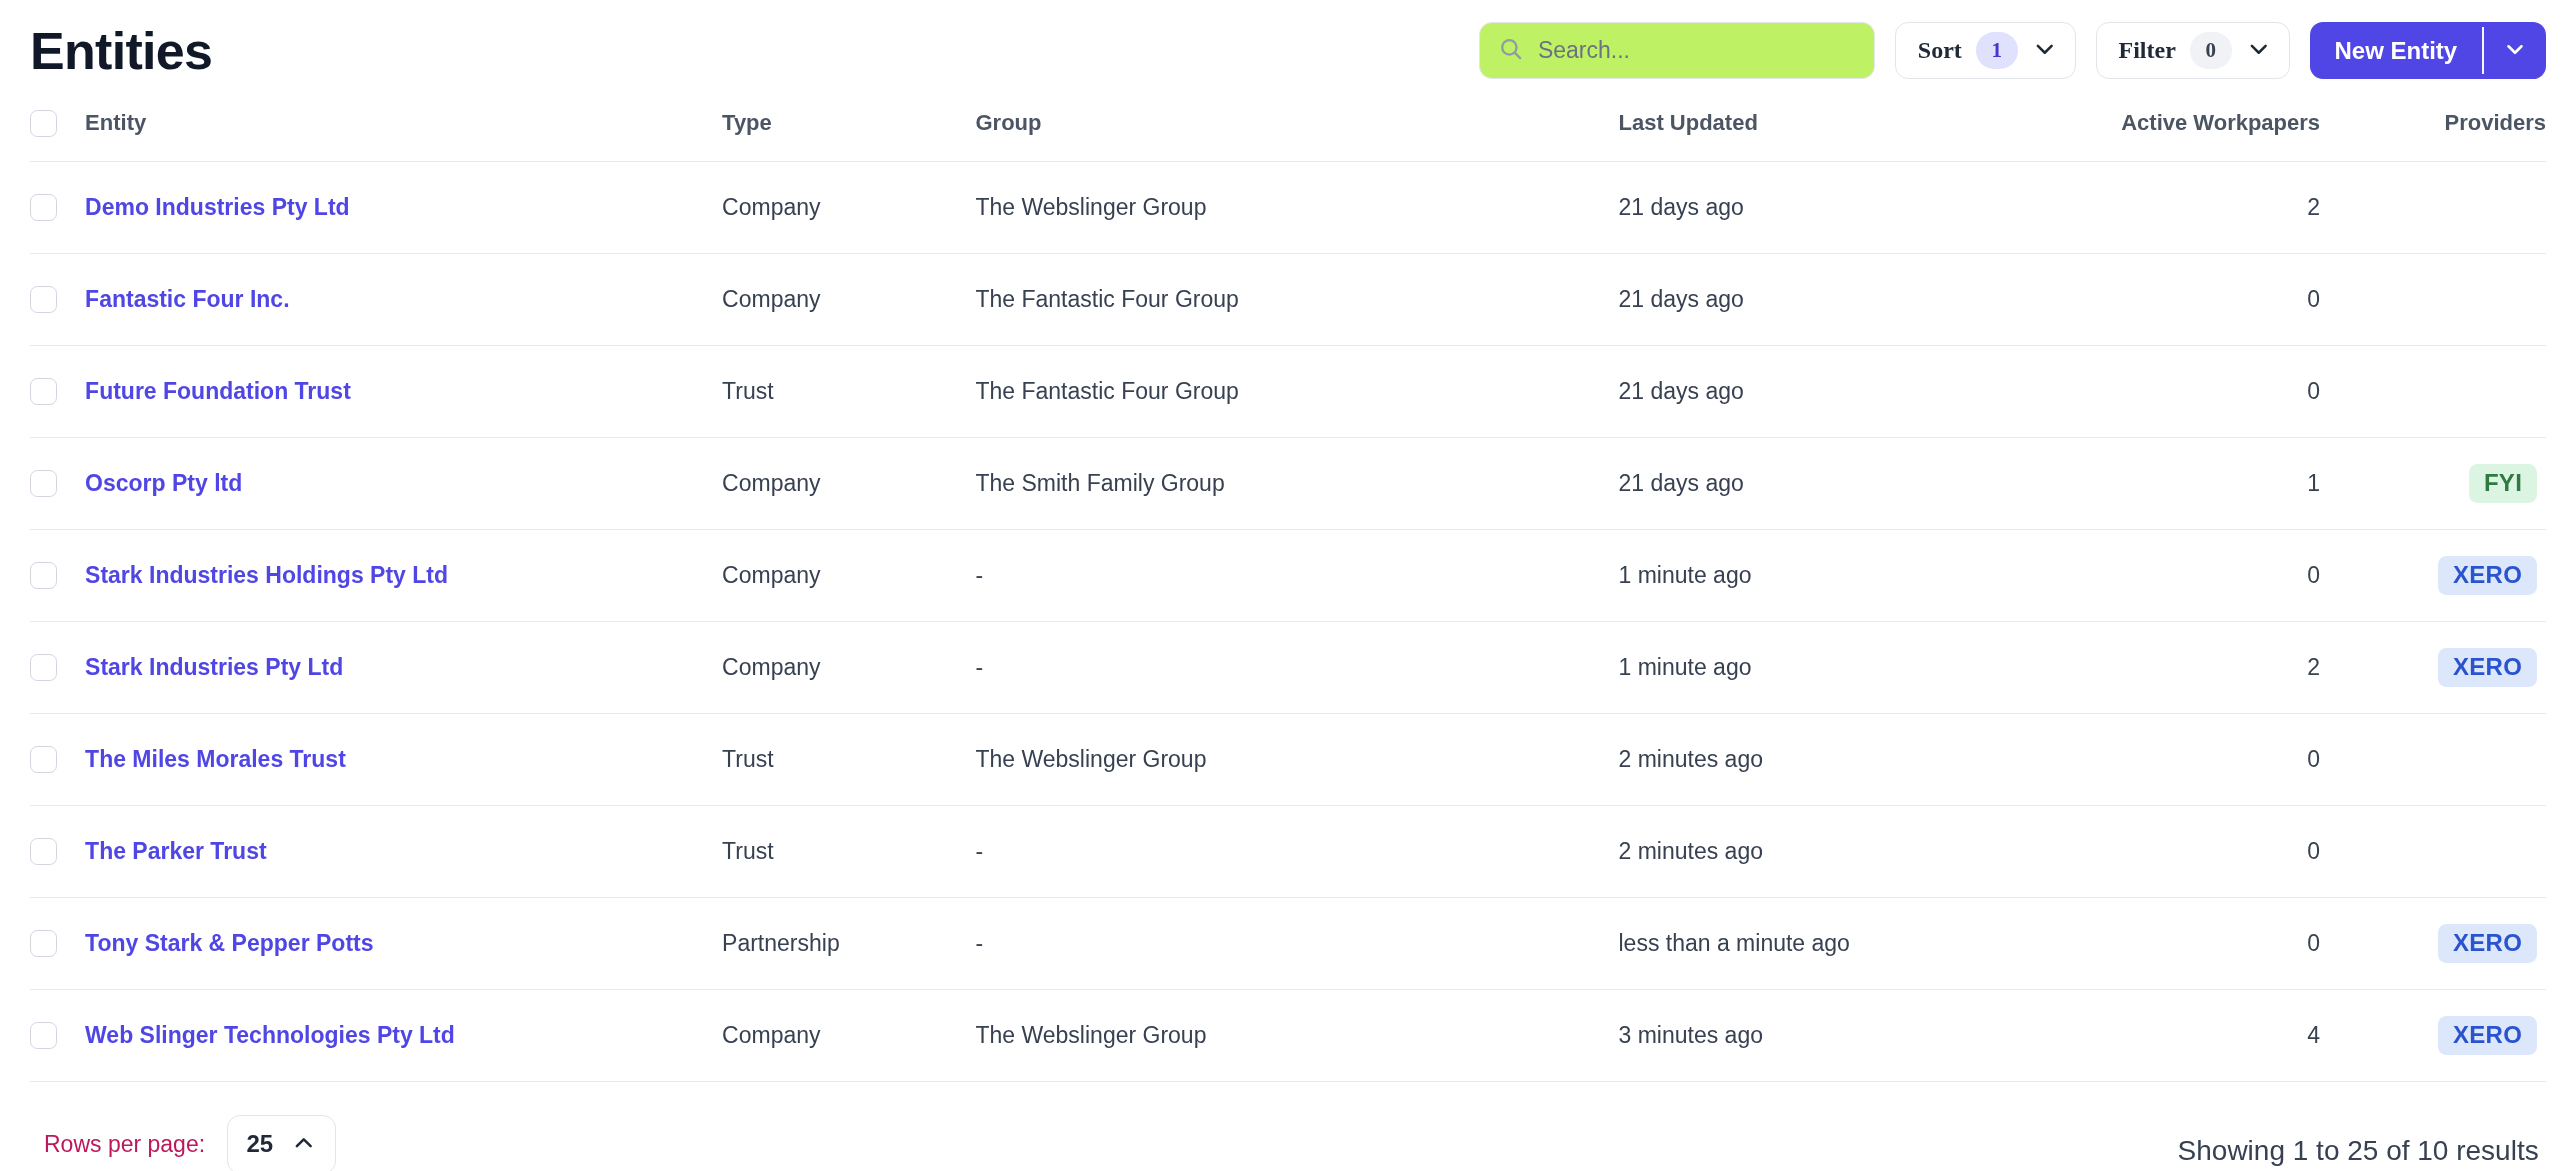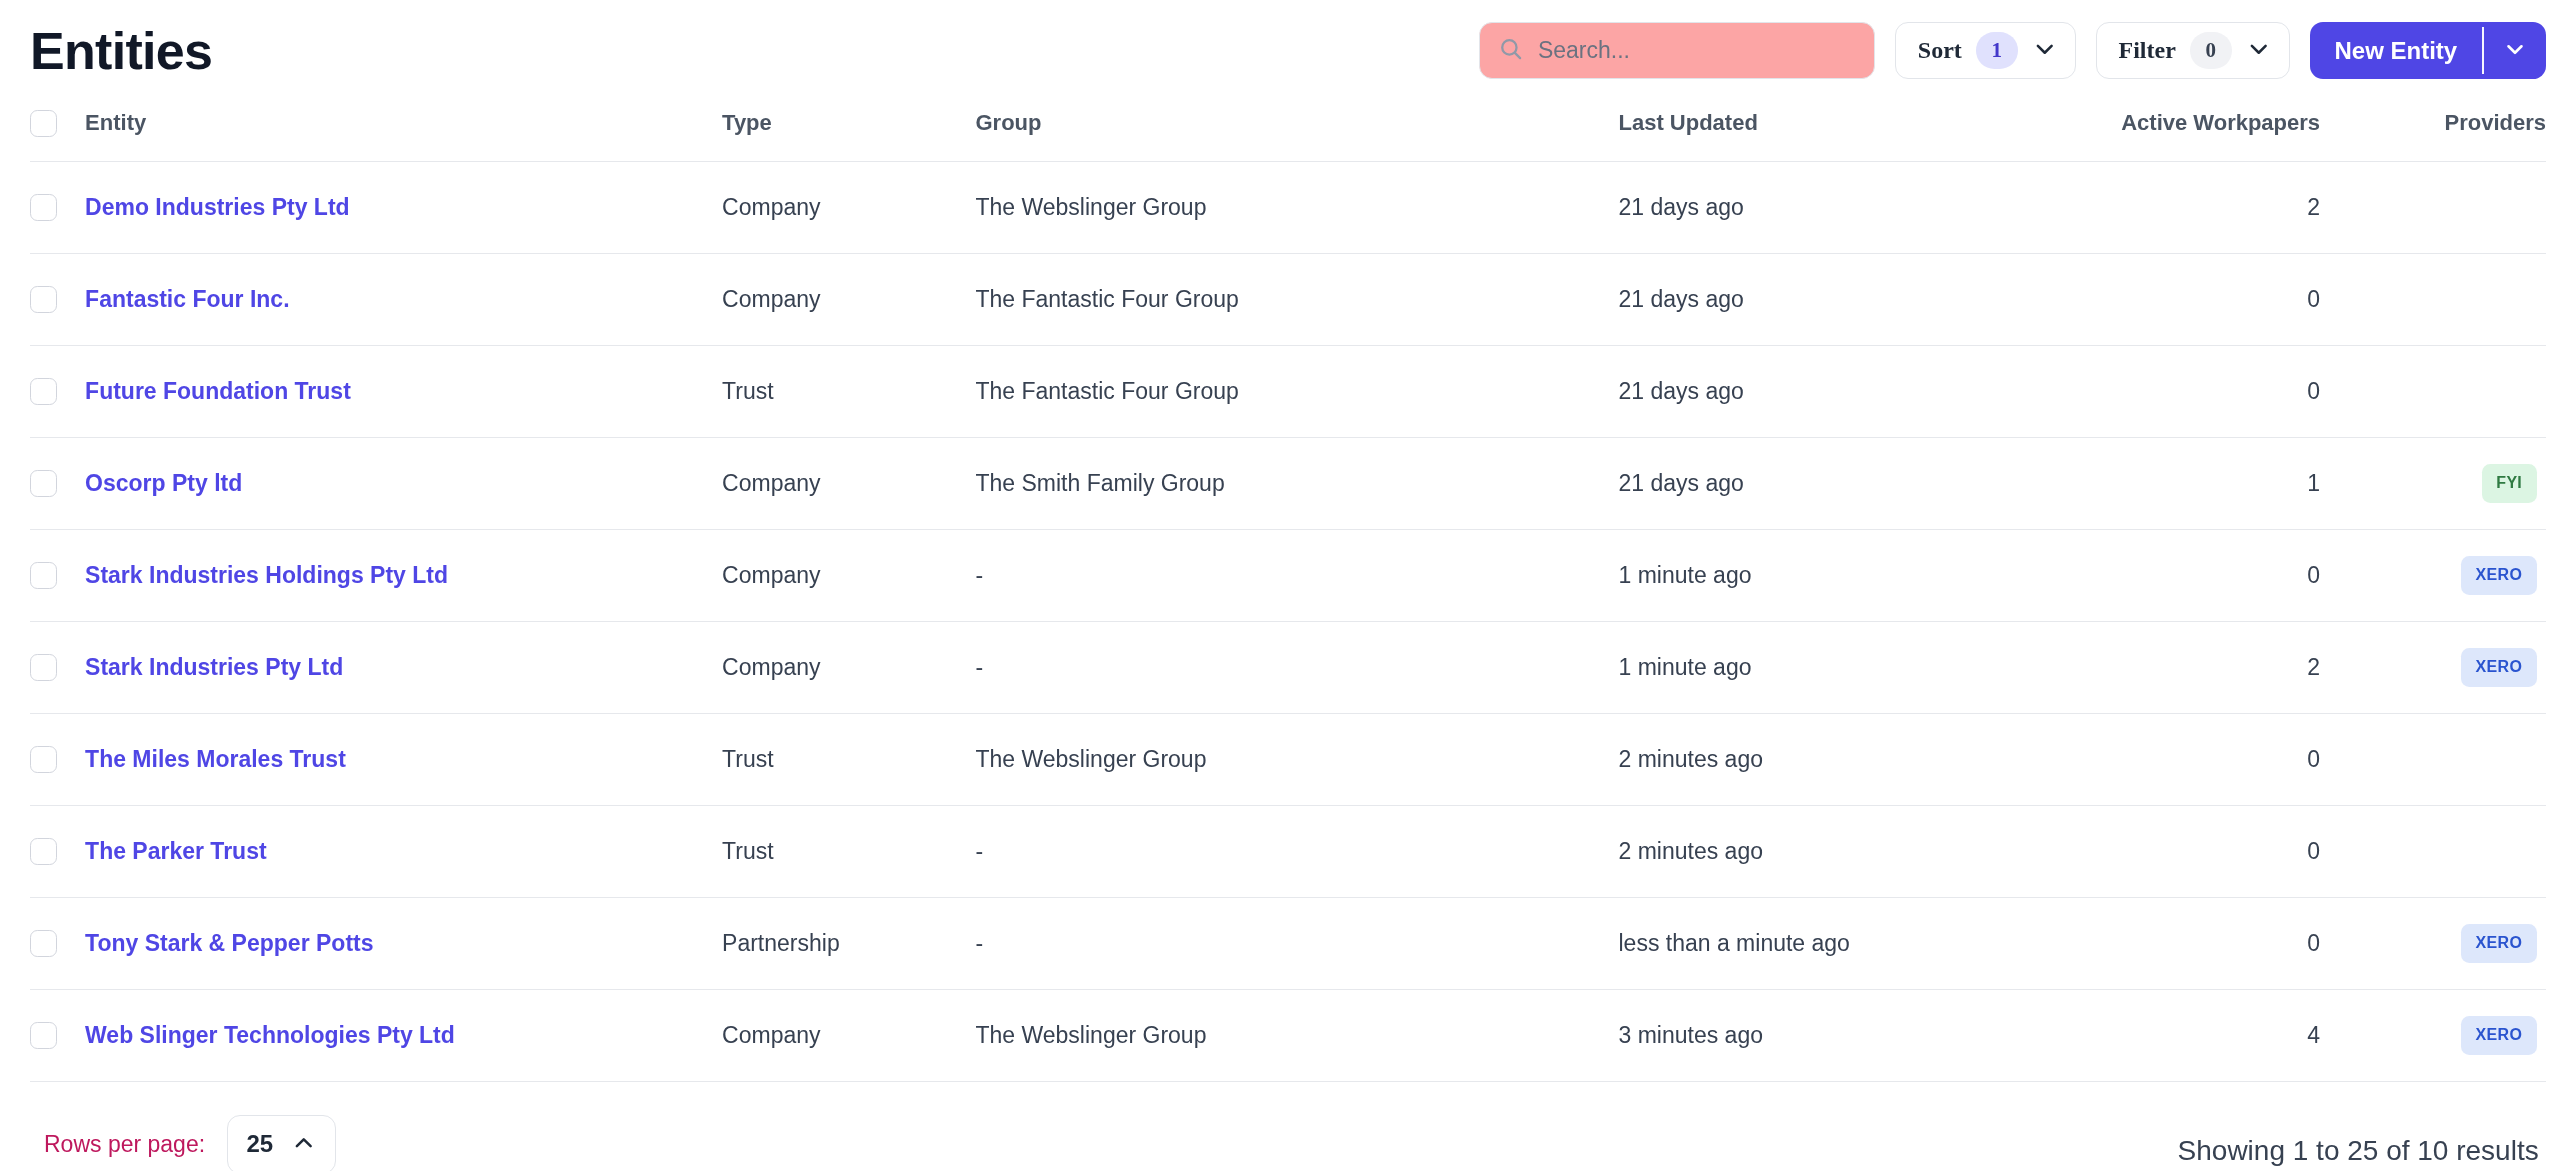--- a/index.html
+++ b/index.html
@@ -44,21 +44,21 @@
     align-items: center;
     gap: 20px;
   }
 
   
   .search-box {
     width: 396px;
     height: 57px;
     border: 1.5px solid #e2e5ea;
     border-radius: 13px;
-    background: #fca5a5;
+    background: #bef264;
     display: flex;
     align-items: center;
     padding: 0 18.3px;
     gap: 13.8px;
   }
   .search-icon { flex: 0 0 auto; display: block; }
   .search-input {
     border: none;
     outline: none;
     background: transparent;
@@ -194,21 +194,21 @@
   }
 
   .prov-wrap { display: flex; justify-content: flex-end; padding-right: 9.2px; }
   .prov-badge {
     display: inline-flex;
     align-items: center;
     justify-content: center;
     height: 39px;
     padding: 0 14.7px;
     border-radius: 8.3px;
-    font-size: 16px;
+    font-size: 24px;
     font-weight: 700;
     letter-spacing: 0.3px;
   }
   .prov-XERO { background: #dde7fb; color: #2a54cf; }
   .prov-FYI  { background: #dcf5e3; color: #2f7a42; }
 
   
   .footer {
     display: flex;
     align-items: center;

